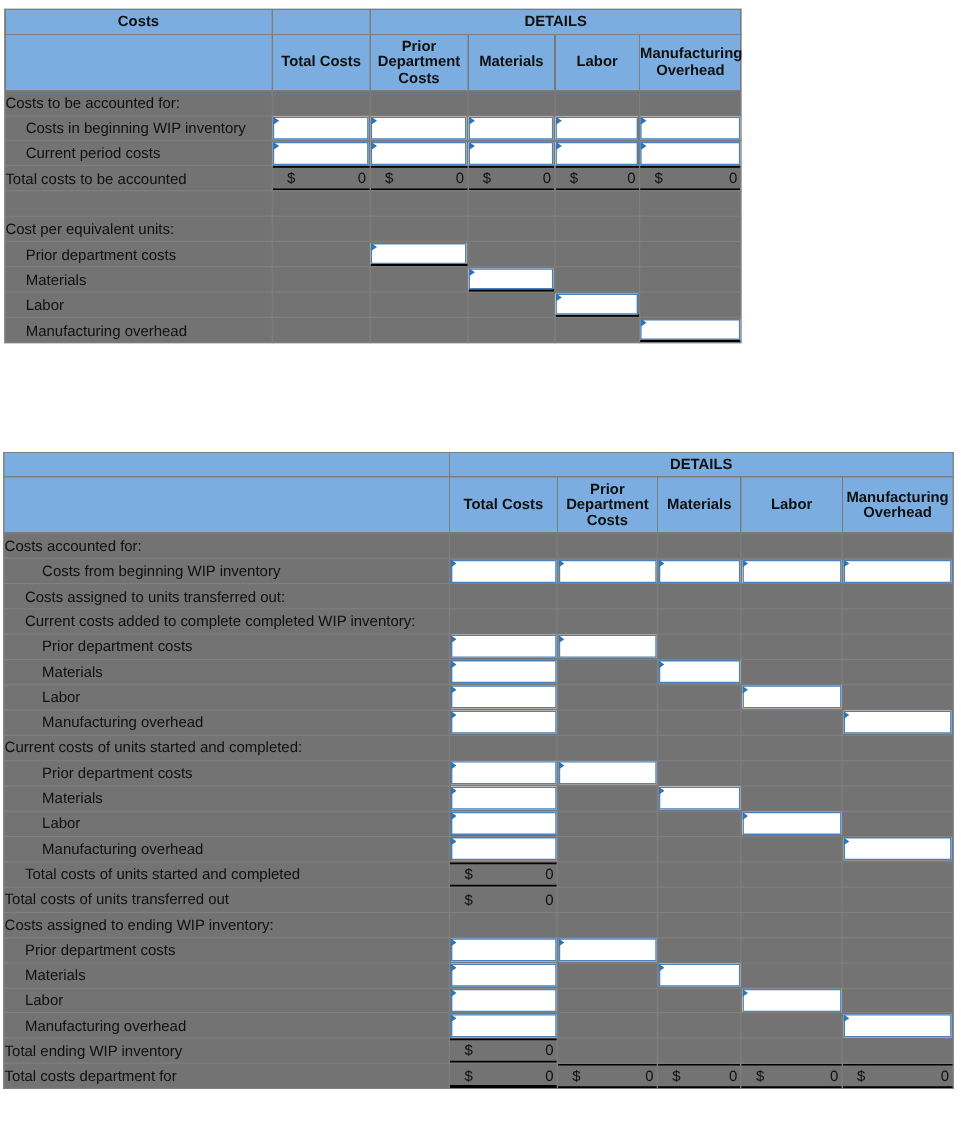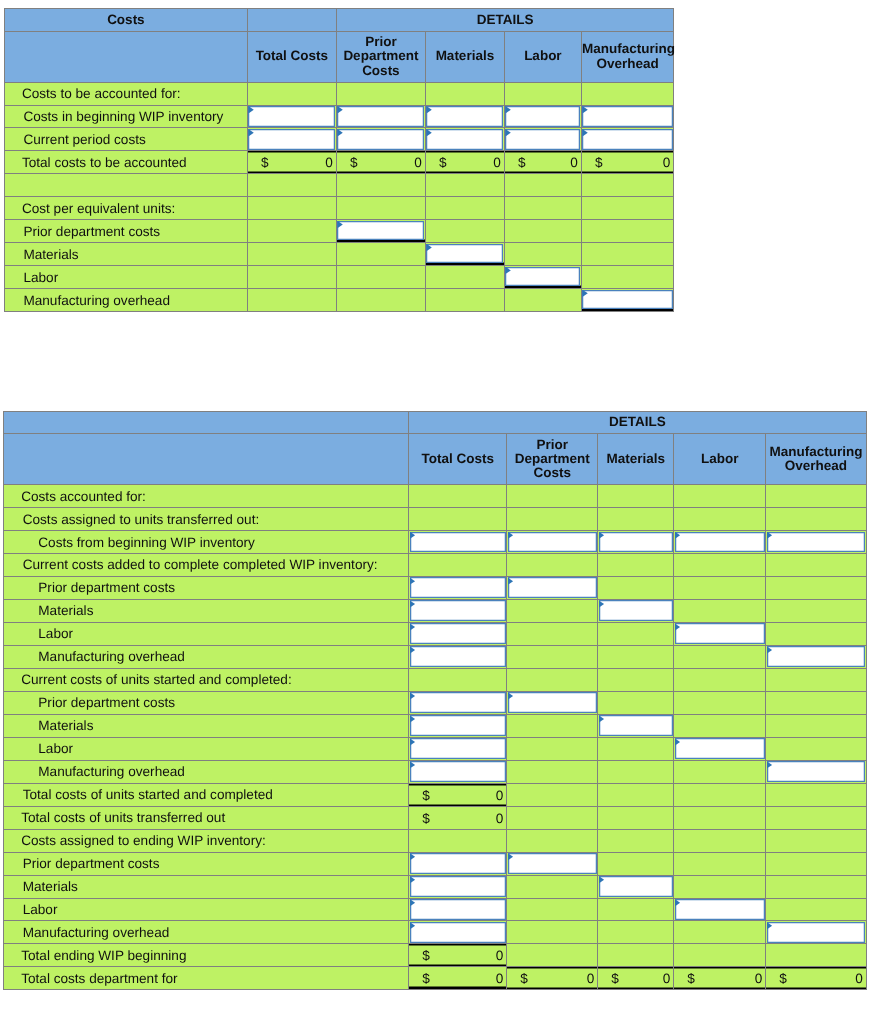--- a/index.html
+++ b/index.html
@@ -1,29 +1,29 @@
 <!DOCTYPE html>
 <html><head>
 <meta charset="utf-8">
 <title>Cost Reconciliation Worksheet</title>
 <style>
   html, body { margin:0; padding:0; background:#ffffff; }
   body { width:874px; height:1024px; font-family:"Liberation Sans", sans-serif;
          -webkit-font-smoothing:antialiased; text-rendering:geometricPrecision; }
   .sheet { position:relative; width:874px; height:1024px; overflow:hidden; background:#ffffff; }
 
-  table.tbl { border-collapse:collapse; table-layout:fixed; position:absolute; background:#bef264; }
+  table.tbl { border-collapse:collapse; table-layout:fixed; position:absolute; background:#737373; }
   table.tbl td { border:1px solid #808080; padding:0; font-size:13.6px; color:#101010;
                  vertical-align:middle; box-sizing:border-box; position:relative; }
 
   table.tbl td.hdr { background:#7bade0; font-weight:bold; text-align:center;
                      font-size:13.5px; line-height:14.4px; }
 
   td.lbl { text-align:left; white-space:nowrap; }
-  table.tbl td.ind0 { padding-left:17px;margin-top:47px; }
+  table.tbl td.ind0 { padding-left:0;margin-top:47px; }
   table.tbl td.ind1 { padding-left:18.5px; }
   table.tbl td.ind2 { padding-left:34.1px; }
 
   
   .cur { position:absolute; left:13px;  top:50%; transform:translateY(-50%); }
   .val { position:absolute; right:3px;  top:50%; transform:translateY(-50%); }
   td.rBoth     { box-shadow: inset 0  1.6px 0 0 #000, inset 0 -1.6px 0 0 #000; }
   td.rBotThick { box-shadow: inset 0 -2.6px 0 0 #000; }
   td.uline     { box-shadow: inset 0 -2.4px 0 0 #000; }
 
@@ -238,56 +238,56 @@
 </tr>
 <tr style="height:22.97px">
 <td class="lbl ind0">Costs accounted for:</td>
 <td class=""></td>
 <td class=""></td>
 <td class=""></td>
 <td class=""></td>
 <td class=""></td>
 </tr>
 <tr style="height:22.97px">
+<td class="lbl ind2">Costs from beginning WIP inventory</td>
+<td class="">
+            <span class="inp">
+              <span class="marker"></span>
+            </span>
+          </td>
+<td class="">
+            <span class="inp">
+              <span class="marker"></span>
+            </span>
+          </td>
+<td class="">
+            <span class="inp">
+              <span class="marker"></span>
+            </span>
+          </td>
+<td class="">
+            <span class="inp">
+              <span class="marker"></span>
+            </span>
+          </td>
+<td class="">
+            <span class="inp">
+              <span class="marker"></span>
+            </span>
+          </td>
+</tr>
+<tr style="height:22.97px">
 <td class="lbl ind1">Costs assigned to units transferred out:</td>
 <td class=""></td>
 <td class=""></td>
 <td class=""></td>
 <td class=""></td>
 <td class=""></td>
 </tr>
 <tr style="height:22.97px">
-<td class="lbl ind2">Costs from beginning WIP inventory</td>
-<td class="">
-            <span class="inp">
-              <span class="marker"></span>
-            </span>
-          </td>
-<td class="">
-            <span class="inp">
-              <span class="marker"></span>
-            </span>
-          </td>
-<td class="">
-            <span class="inp">
-              <span class="marker"></span>
-            </span>
-          </td>
-<td class="">
-            <span class="inp">
-              <span class="marker"></span>
-            </span>
-          </td>
-<td class="">
-            <span class="inp">
-              <span class="marker"></span>
-            </span>
-          </td>
-</tr>
-<tr style="height:22.97px">
 <td class="lbl ind1">Current costs added to complete completed WIP inventory:</td>
 <td class=""></td>
 <td class=""></td>
 <td class=""></td>
 <td class=""></td>
 <td class=""></td>
 </tr>
 <tr style="height:22.97px">
 <td class="lbl ind2">Prior department costs</td>
 <td class="">
@@ -512,21 +512,21 @@
 <td class=""></td>
 <td class=""></td>
 <td class=""></td>
 <td class="">
             <span class="inp">
               <span class="marker"></span>
             </span>
           </td>
 </tr>
 <tr style="height:22.97px">
-<td class="lbl ind0">Total ending WIP beginning</td>
+<td class="lbl ind0">Total ending WIP inventory</td>
 <td class="rBoth">
             <span class="cur">$</span>
             <span class="val">0</span>
           </td>
 <td class=""></td>
 <td class=""></td>
 <td class=""></td>
 <td class=""></td>
 </tr>
 <tr style="height:22.97px">

